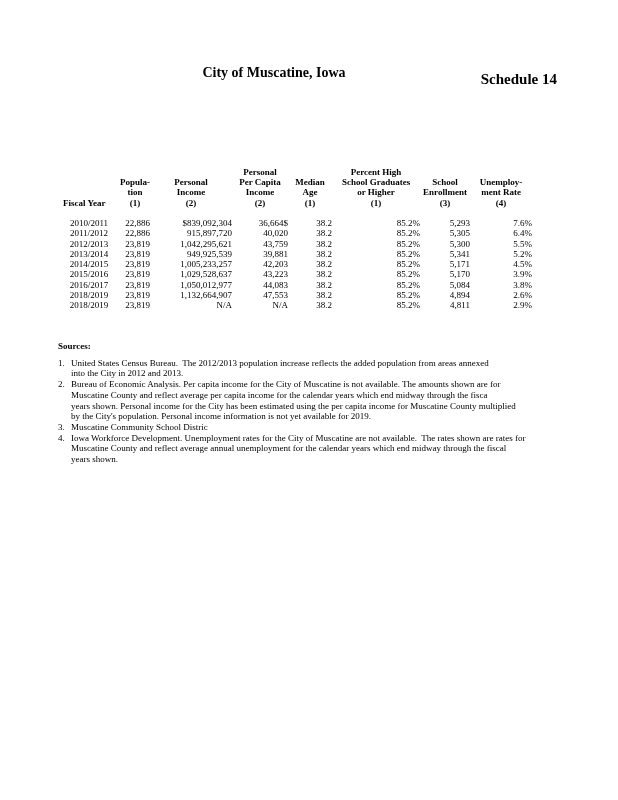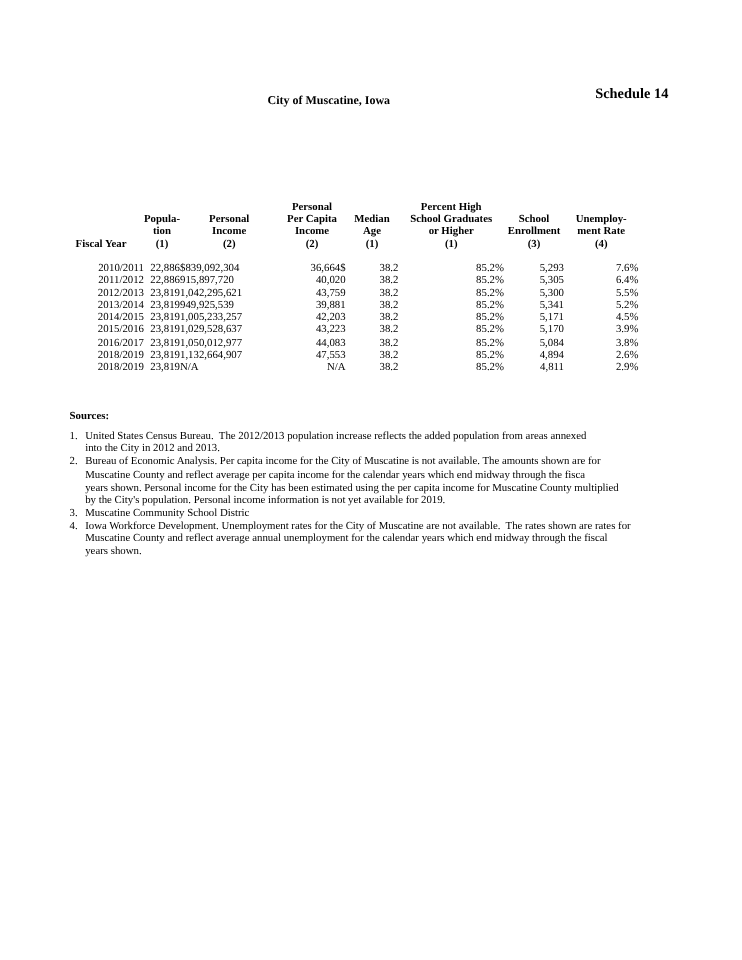--- a/index.html
+++ b/index.html
@@ -10,31 +10,31 @@
     background: #ffffff;
     color: #000000;
     font-family: "Liberation Serif", "DejaVu Serif", serif;
     position: relative;
     overflow: hidden;
   }
   .schedule-label {
     position: absolute;
     top: 71px;
     right: 61px;
-    font-size: 12px;
+    font-size: 15px;
     font-weight: bold;
     margin-left: 28px;
   }
   .title-block {
     position: absolute;
-    top: 80px;
+    top: 68px;
     left: 0;
     width: 548px;
     text-align: center;
-    font-size: 10px;
+    font-size: 14px;
     font-weight: bold;
     line-height: 10.4px;
   }
   .stats-table {
     position: absolute;
     top: 162px;
     left: 58px;
     border-collapse: collapse;
     table-layout: fixed;
     font-size: 9px;
@@ -48,23 +48,23 @@
     height: 56px;
     padding-bottom: 10px;
     text-align: center;
   }
   .stats-table thead th.col0 { text-align: left; padding-left: 5px; }
   .stats-table td {
     line-height: 10.3px;
     height: 10.3px;
     white-space: nowrap;
   }
-  .col0 { text-align: right;  padding-left: 6px; }
+  .col0 { text-align: center;  padding-left: 6px; }
   .col1 { text-align: right; padding-right: 6px; }
-  .col2 { text-align: left; padding-right: 7px; }
+  .col2 { text-align: right; padding-right: 7px; }
   .col3 { text-align: right; padding-right: 11px; }
   .col4, .col5, .col6, .col7 { text-align: right; }
   .sources {
     position: absolute;
     top: 341px;
     left: 58px;
     width: 560px;
     font-size: 9px;
     line-height: 10.7px;
   }

